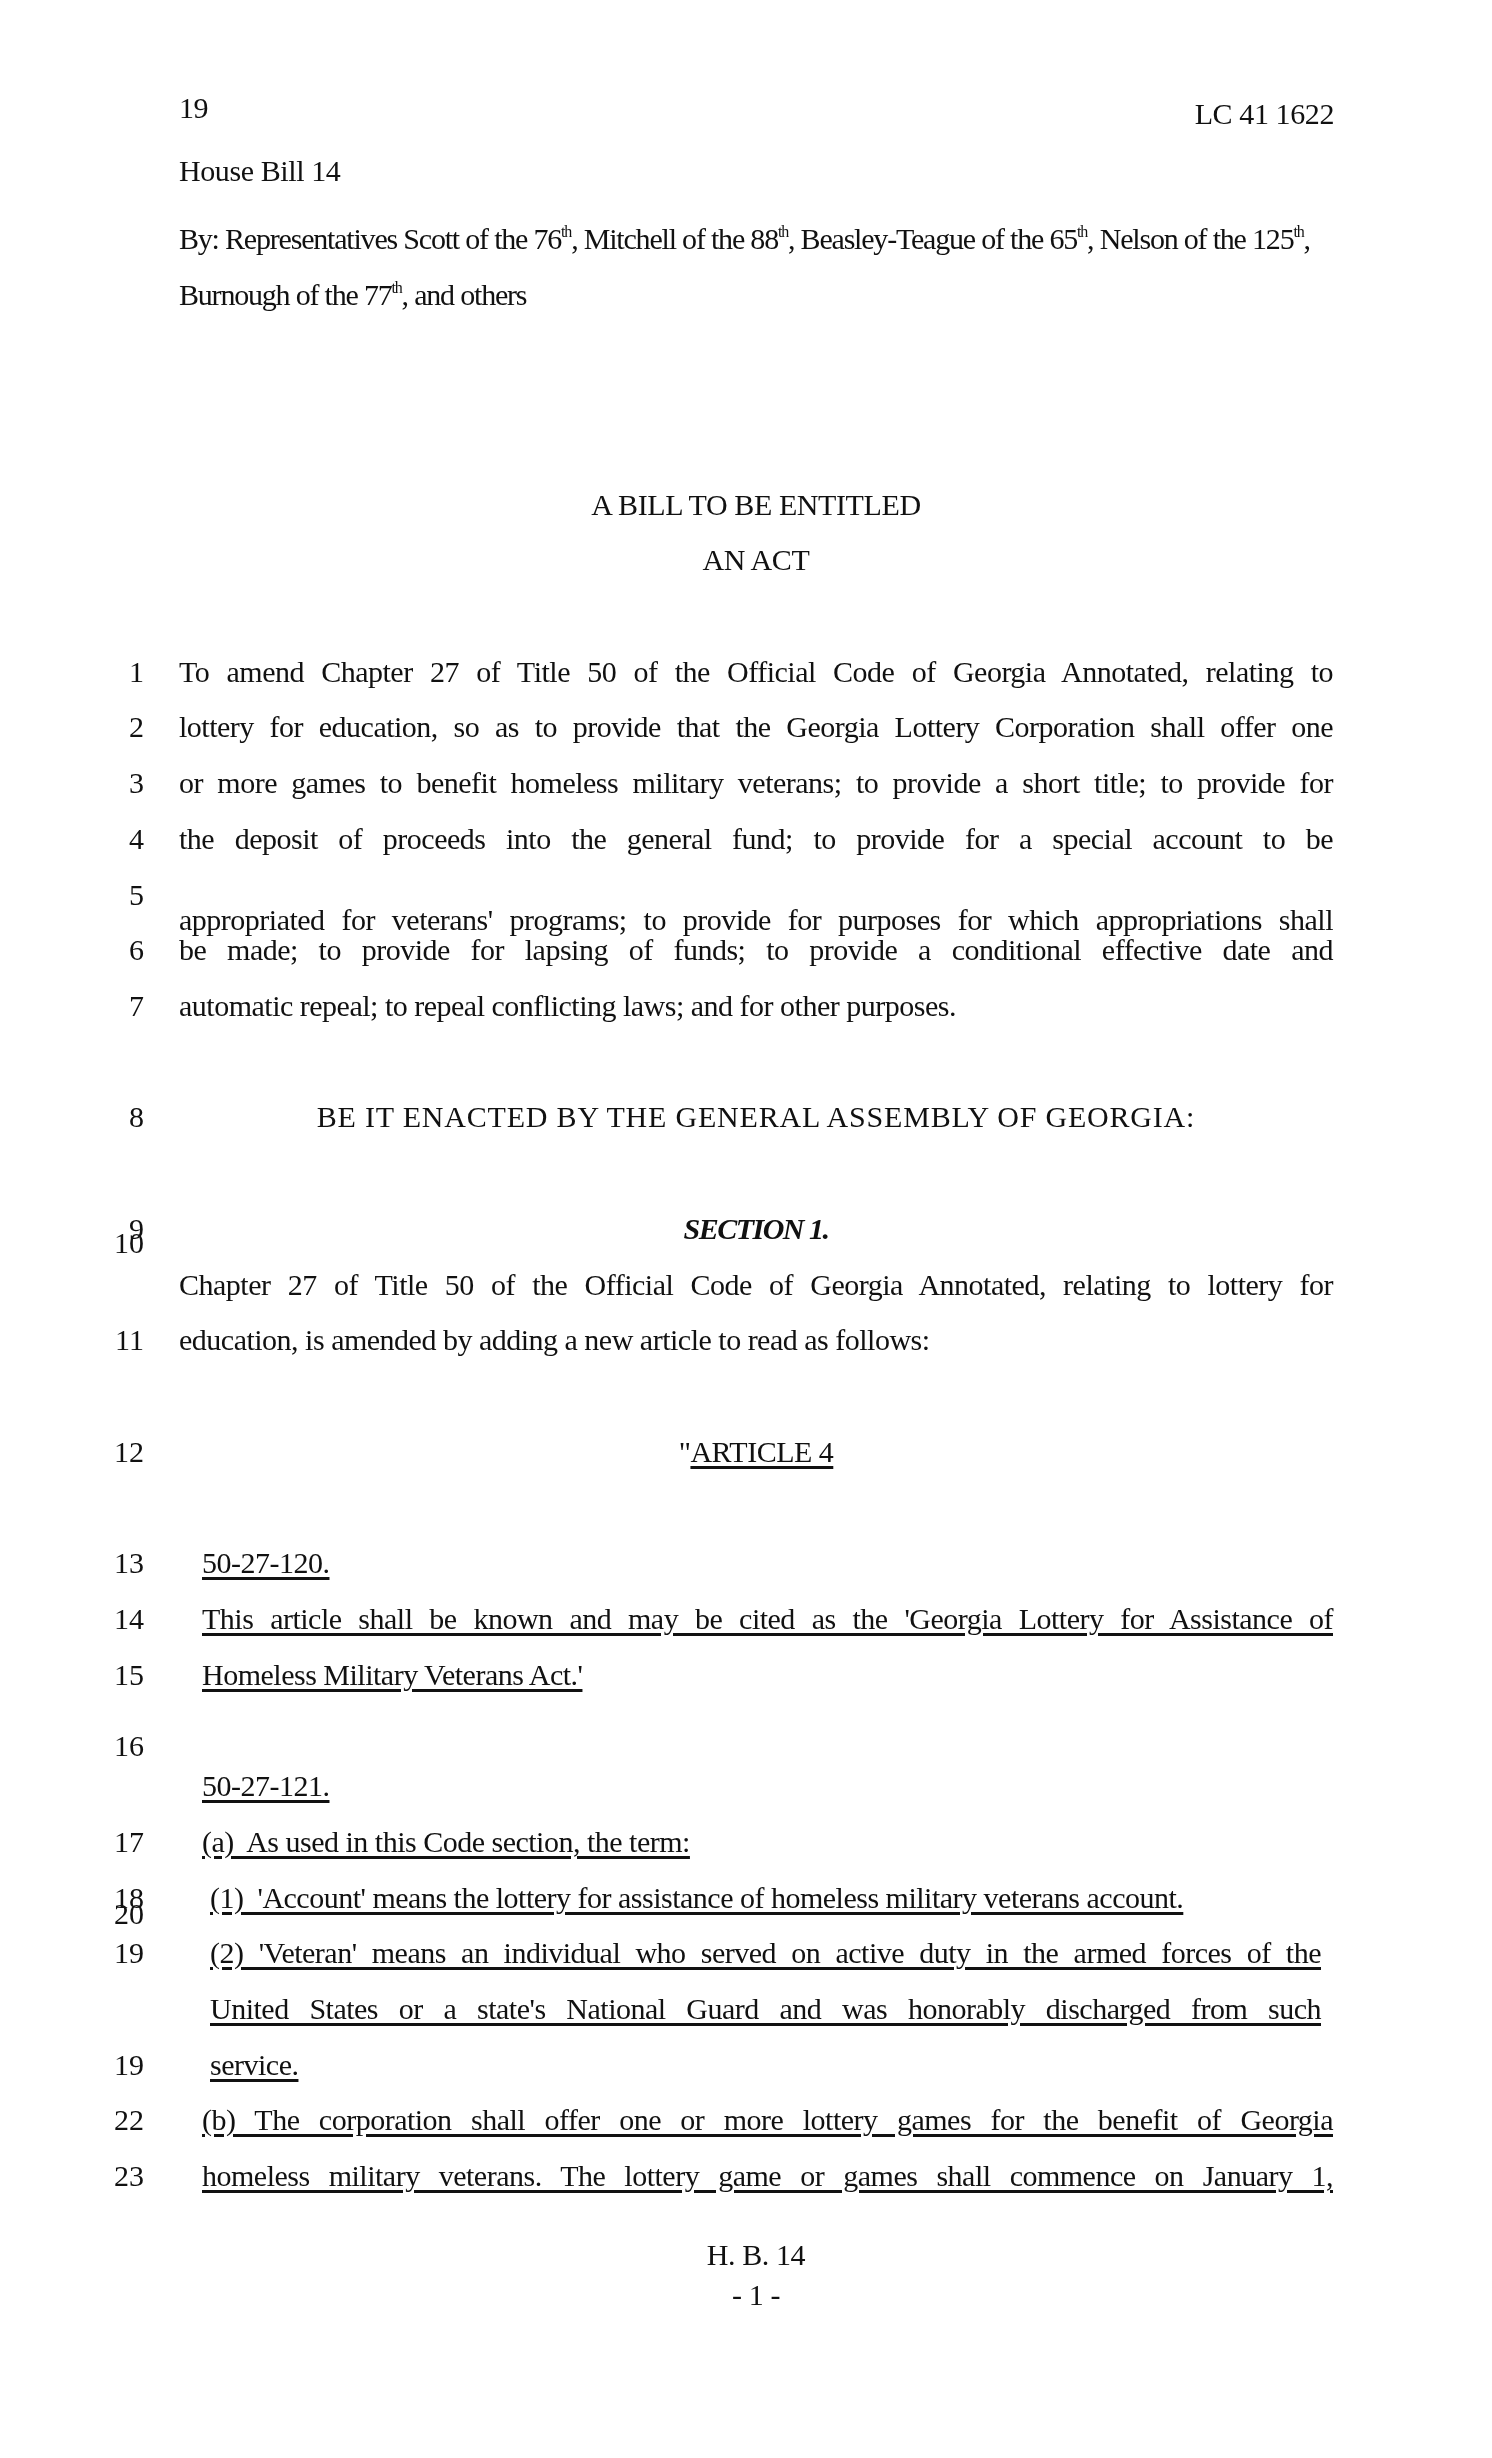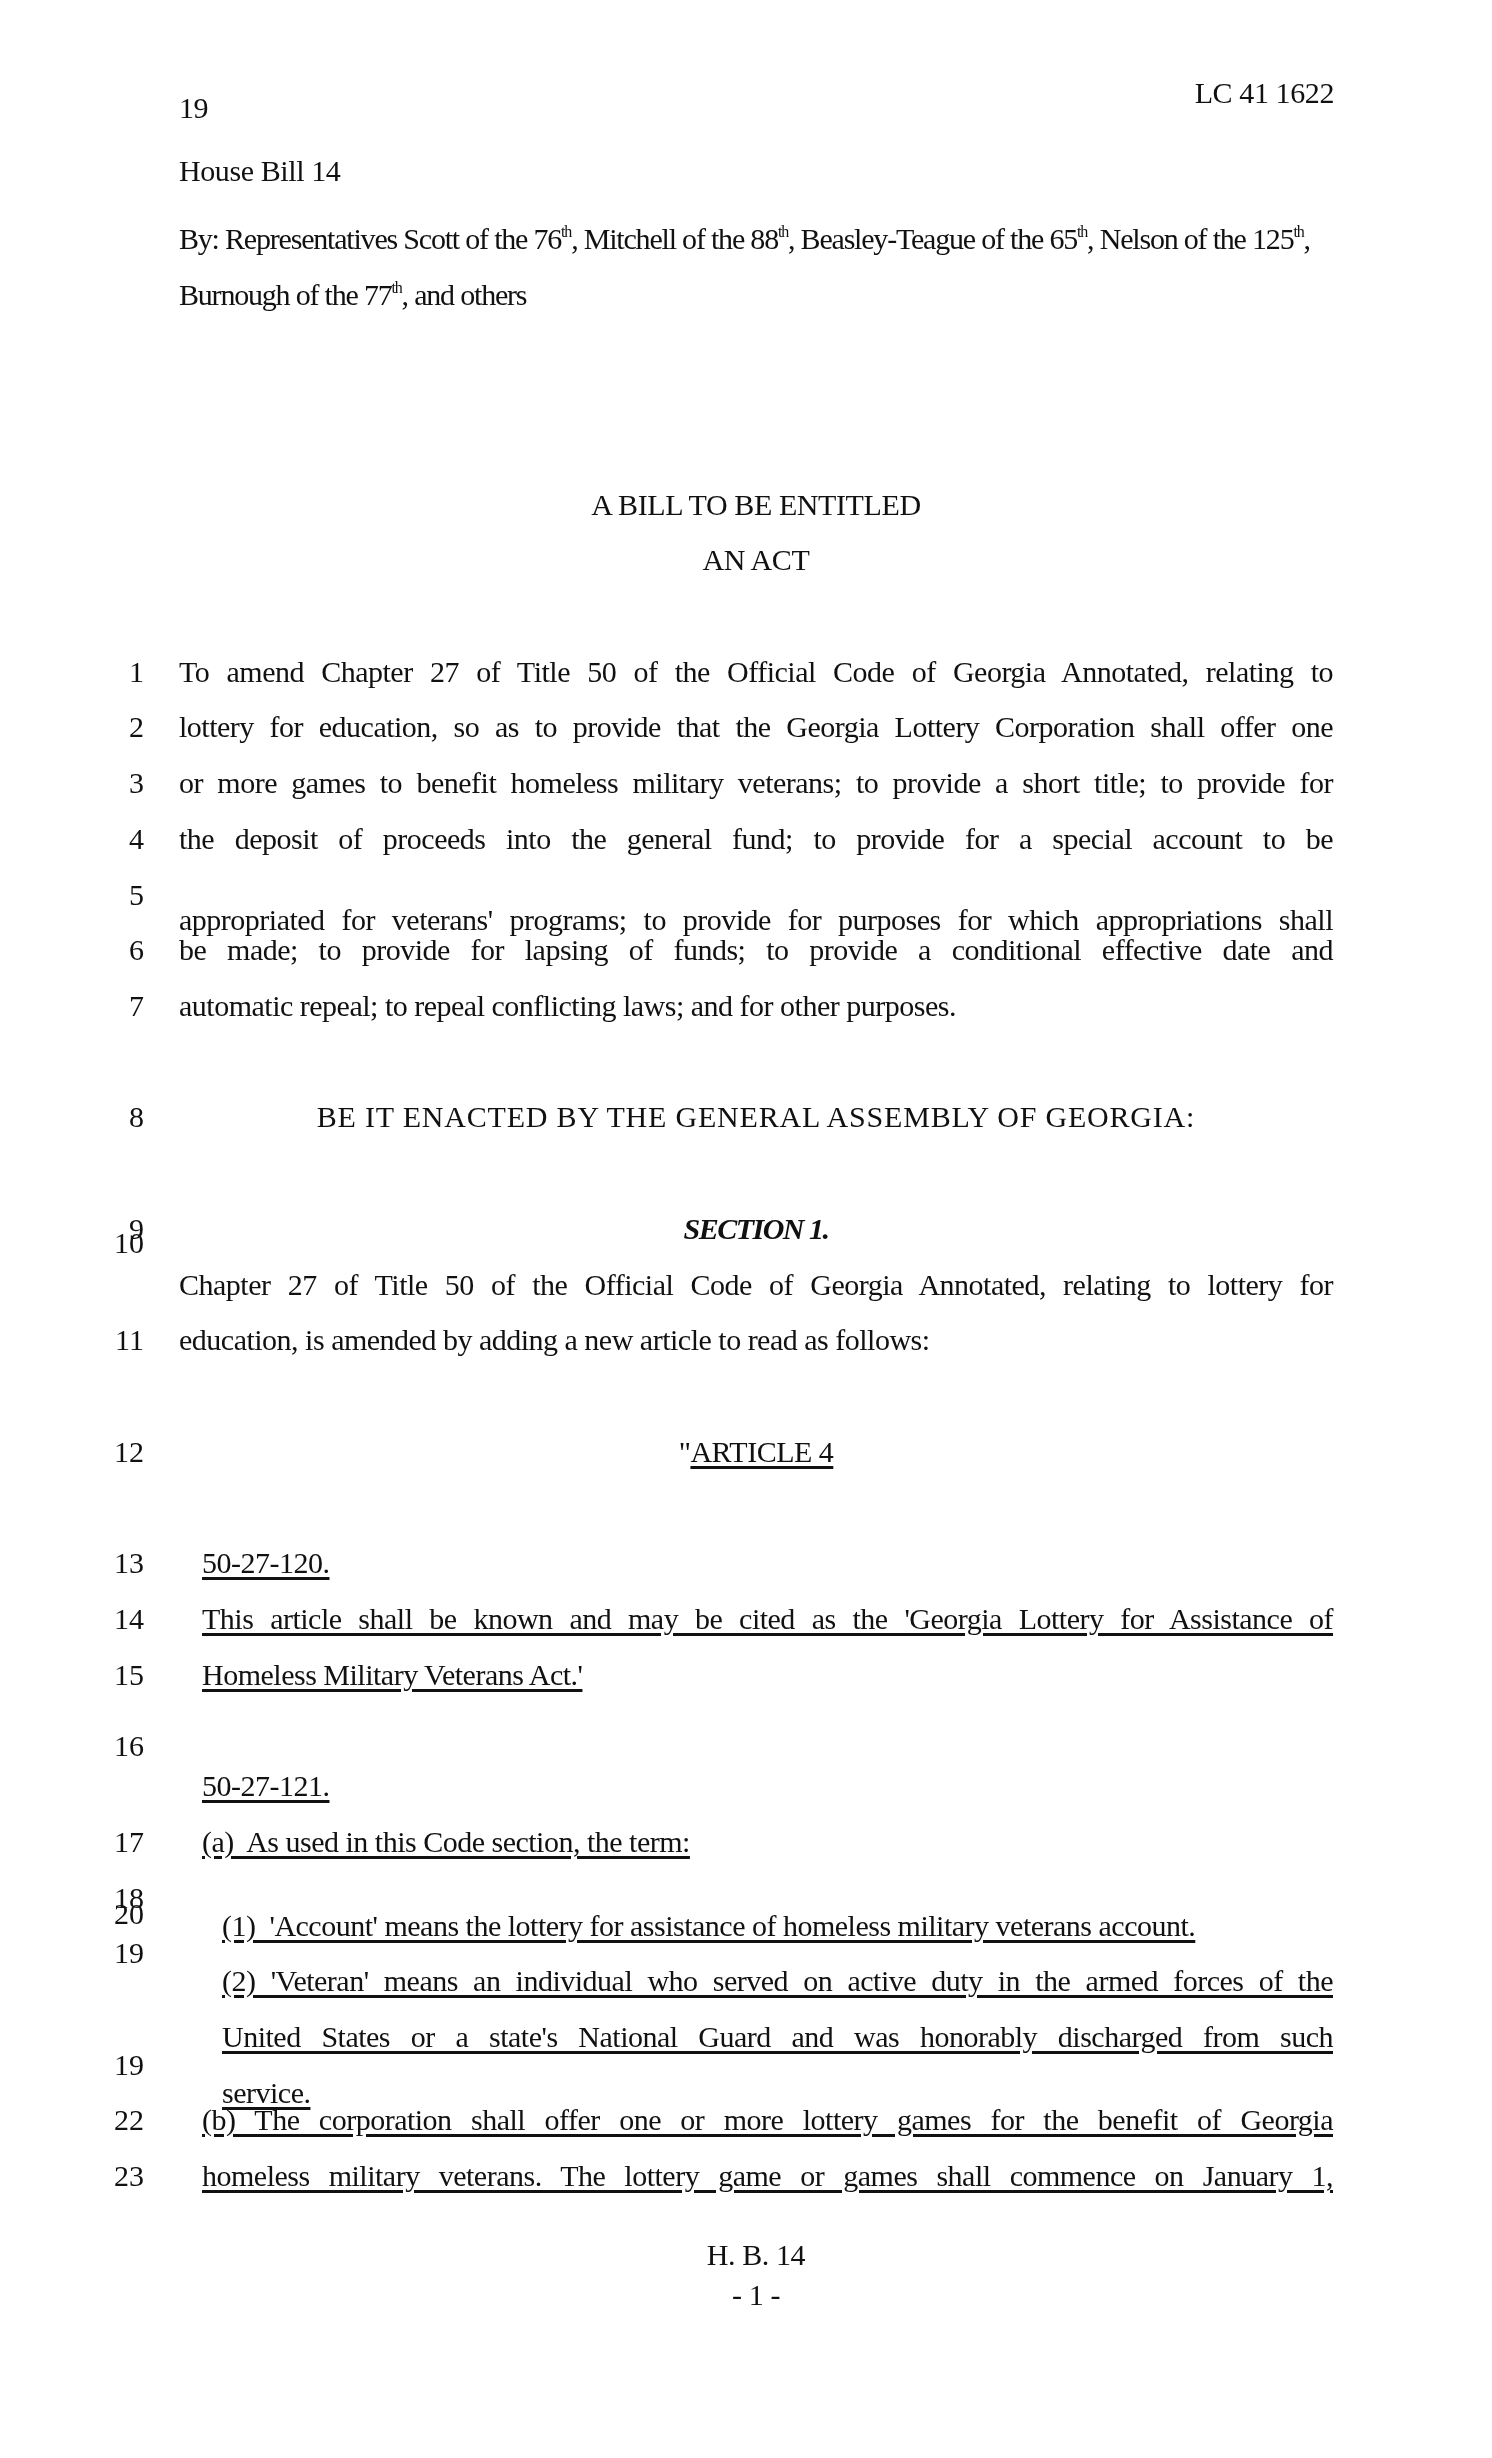--- a/index.html
+++ b/index.html
@@ -1,32 +1,32 @@
 <!DOCTYPE html>
 <html><head>
 <meta charset="utf-8">
 <style>
   html, body { margin: 0; padding: 0; background: #ffffff; }
   body { width: 1493px; height: 2459px; position: relative; overflow: hidden;
          font-family: "Liberation Serif", serif; color: #111; }
   .abs { position: absolute; white-space: nowrap; font-size: 30px; line-height: 36px; letter-spacing: -0.4px; }
   .hdr-left { left: 179px; top: 90px; }
-  .hdr-right { right: 159px; top: 75px; text-align: right; margin-left: 9px; }
+  .hdr-right { right: 159px; top: 96px; text-align: right; margin-left: 9px; }
   .bill-no { left: 179px; top: 153px; }
   .sponsors { left: 179px; top: 211px; width: 1154px; white-space: normal; line-height: 56px; letter-spacing: -1.2px; }
   sup { font-size: 16px; line-height: 0; vertical-align: 12px; }
   .center { left: 0; width: 1512px; text-align: center; }
   .title1 { top: 487px; }
   .title2 { top: 542px; }
   .ln { position: absolute; left: 90px; width: 54px; text-align: right; font-size: 30px; line-height: 36px; }
   .tx { position: absolute; left: 179px; width: 1154px; font-size: 30px; line-height: 36px; white-space: nowrap; letter-spacing: -0.5px; }
   .just { text-align: justify; text-align-last: justify; white-space: normal; }
   .u { text-decoration: underline; text-underline-offset: 4px; }
   .ind1 { left: 202px; width: 1131px; }
-  .ind2 { left: 222px; width: 1111px; margin-top: 28px; }
+  .ind2 { left: 210px; width: 1111px; }
   .ctr { left: 179px; width: 1154px; text-align: center; }
   .bold { font-weight: bold; letter-spacing: -1.5px; font-style: italic; }
   .caps { letter-spacing: 0.8px; }
   .footer1 { top: 2237px; }
   .footer2 { top: 2277px; }
 </style>
 </head>
 <body>
 
 <div class="abs hdr-left">19</div>

